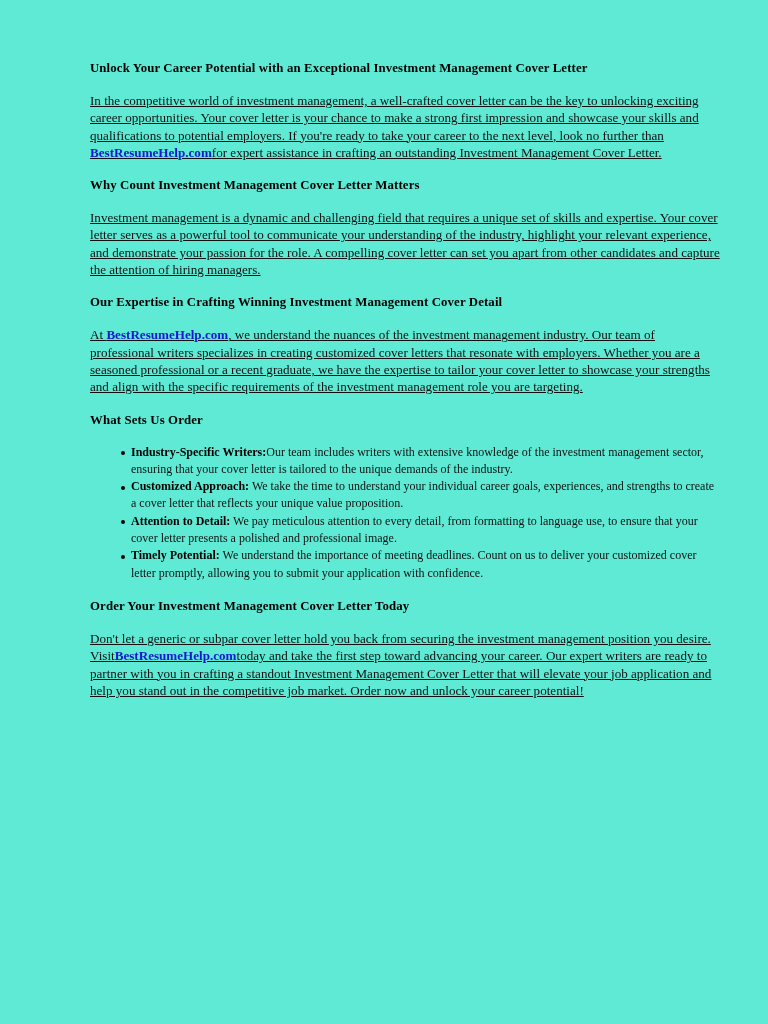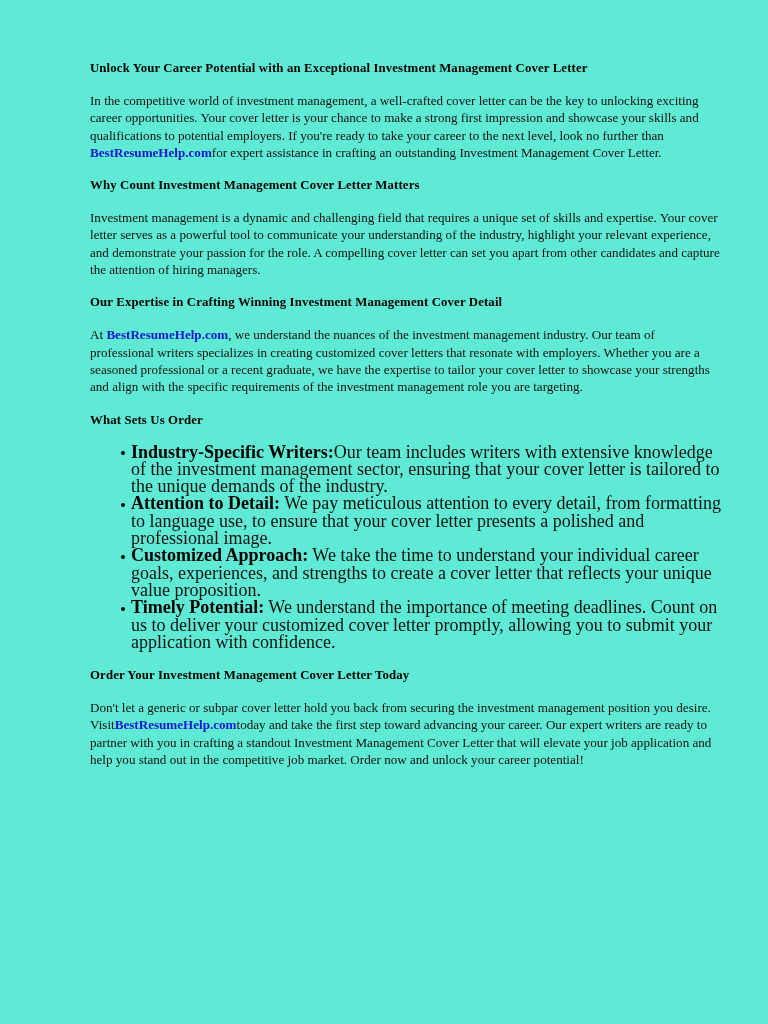--- a/index.html
+++ b/index.html
@@ -38,41 +38,42 @@
     color: #000000;
   }
   p.body-text {
     font-family: "Liberation Serif", "DejaVu Serif", serif;
     font-size: 13.1px;
     line-height: 17.3px;
     margin: 0;
     padding: 0;
     color: #111111;
     text-align: left;
+    text-decoration: underline;
   }
   .gap-after-heading { height: 16px; }
   .gap-after-para { height: 16px; }
   .gap-before-list { height: 16px; }
 
   a.site-link, .site-link {
     color: #1717cf;
     font-weight: bold;
     text-decoration: none;
     font-family: "Liberation Serif", "DejaVu Serif", serif;
   }
 
   ul.feature-list {
     list-style: none;
     margin: 0;
     padding: 0;
   }
   ul.feature-list li {
     position: relative;
     font-family: "Liberation Serif", "DejaVu Serif", serif;
-    font-size: 18px;
+    font-size: 12px;
     line-height: 17.3px;
     padding-left: 41px;
     margin: 0;
     color: #111111;
   }
   ul.feature-list li .bullet-dot {
     position: absolute;
     left: 31px;
     top: 7.5px;
     width: 4px;
@@ -115,22 +116,22 @@
     <p class="body-text"><span>At </span><span class="site-link">BestResumeHelp.com</span><span>, we understand the nuances of the investment management industry. Our team of professional writers specializes in creating customized cover letters that resonate with employers. Whether you are a seasoned professional or a recent graduate, we have the expertise to tailor your cover letter to showcase your strengths and align with the specific requirements of the investment management role you are targeting.</span></p>
 
     <div class="gap-after-para"></div>
 
     <h2 class="section-heading">What Sets Us Order</h2>
 
     <div class="gap-before-list"></div>
 
     <ul class="feature-list">
       <li><span class="bullet-dot"></span><span class="lead-in">Industry-Specific Writers:</span><span>Our team includes writers with extensive knowledge of the investment management sector, ensuring that your cover letter is tailored to the unique demands of the industry.</span></li>
+      <li><span class="bullet-dot"></span><span class="lead-in">Customized Approach:</span><span> We take the time to understand your individual career goals, experiences, and strengths to create a cover letter that reflects your unique value proposition.</span></li>
       <li><span class="bullet-dot"></span><span class="lead-in">Attention to Detail:</span><span> We pay meticulous attention to every detail, from formatting to language use, to ensure that your cover letter presents a polished and professional image.</span></li>
-      <li><span class="bullet-dot"></span><span class="lead-in">Customized Approach:</span><span> We take the time to understand your individual career goals, experiences, and strengths to create a cover letter that reflects your unique value proposition.</span></li>
       <li><span class="bullet-dot"></span><span class="lead-in">Timely Potential:</span><span> We understand the importance of meeting deadlines. Count on us to deliver your customized cover letter promptly, allowing you to submit your application with confidence.</span></li>
     </ul>
 
     <div class="gap-after-para"></div>
 
     <h2 class="section-heading">Order Your Investment Management Cover Letter Today</h2>
 
     <div class="gap-after-heading"></div>
 
     <p class="body-text"><span>Don't let a generic or subpar cover letter hold you back from securing the investment management position you desire. Visit</span><span class="site-link">BestResumeHelp.com</span><span>today and take the first step toward advancing your career. Our expert writers are ready to partner with you in crafting a standout Investment Management Cover Letter that will elevate your job application and help you stand out in the competitive job market. Order now and unlock your career potential!</span></p>

